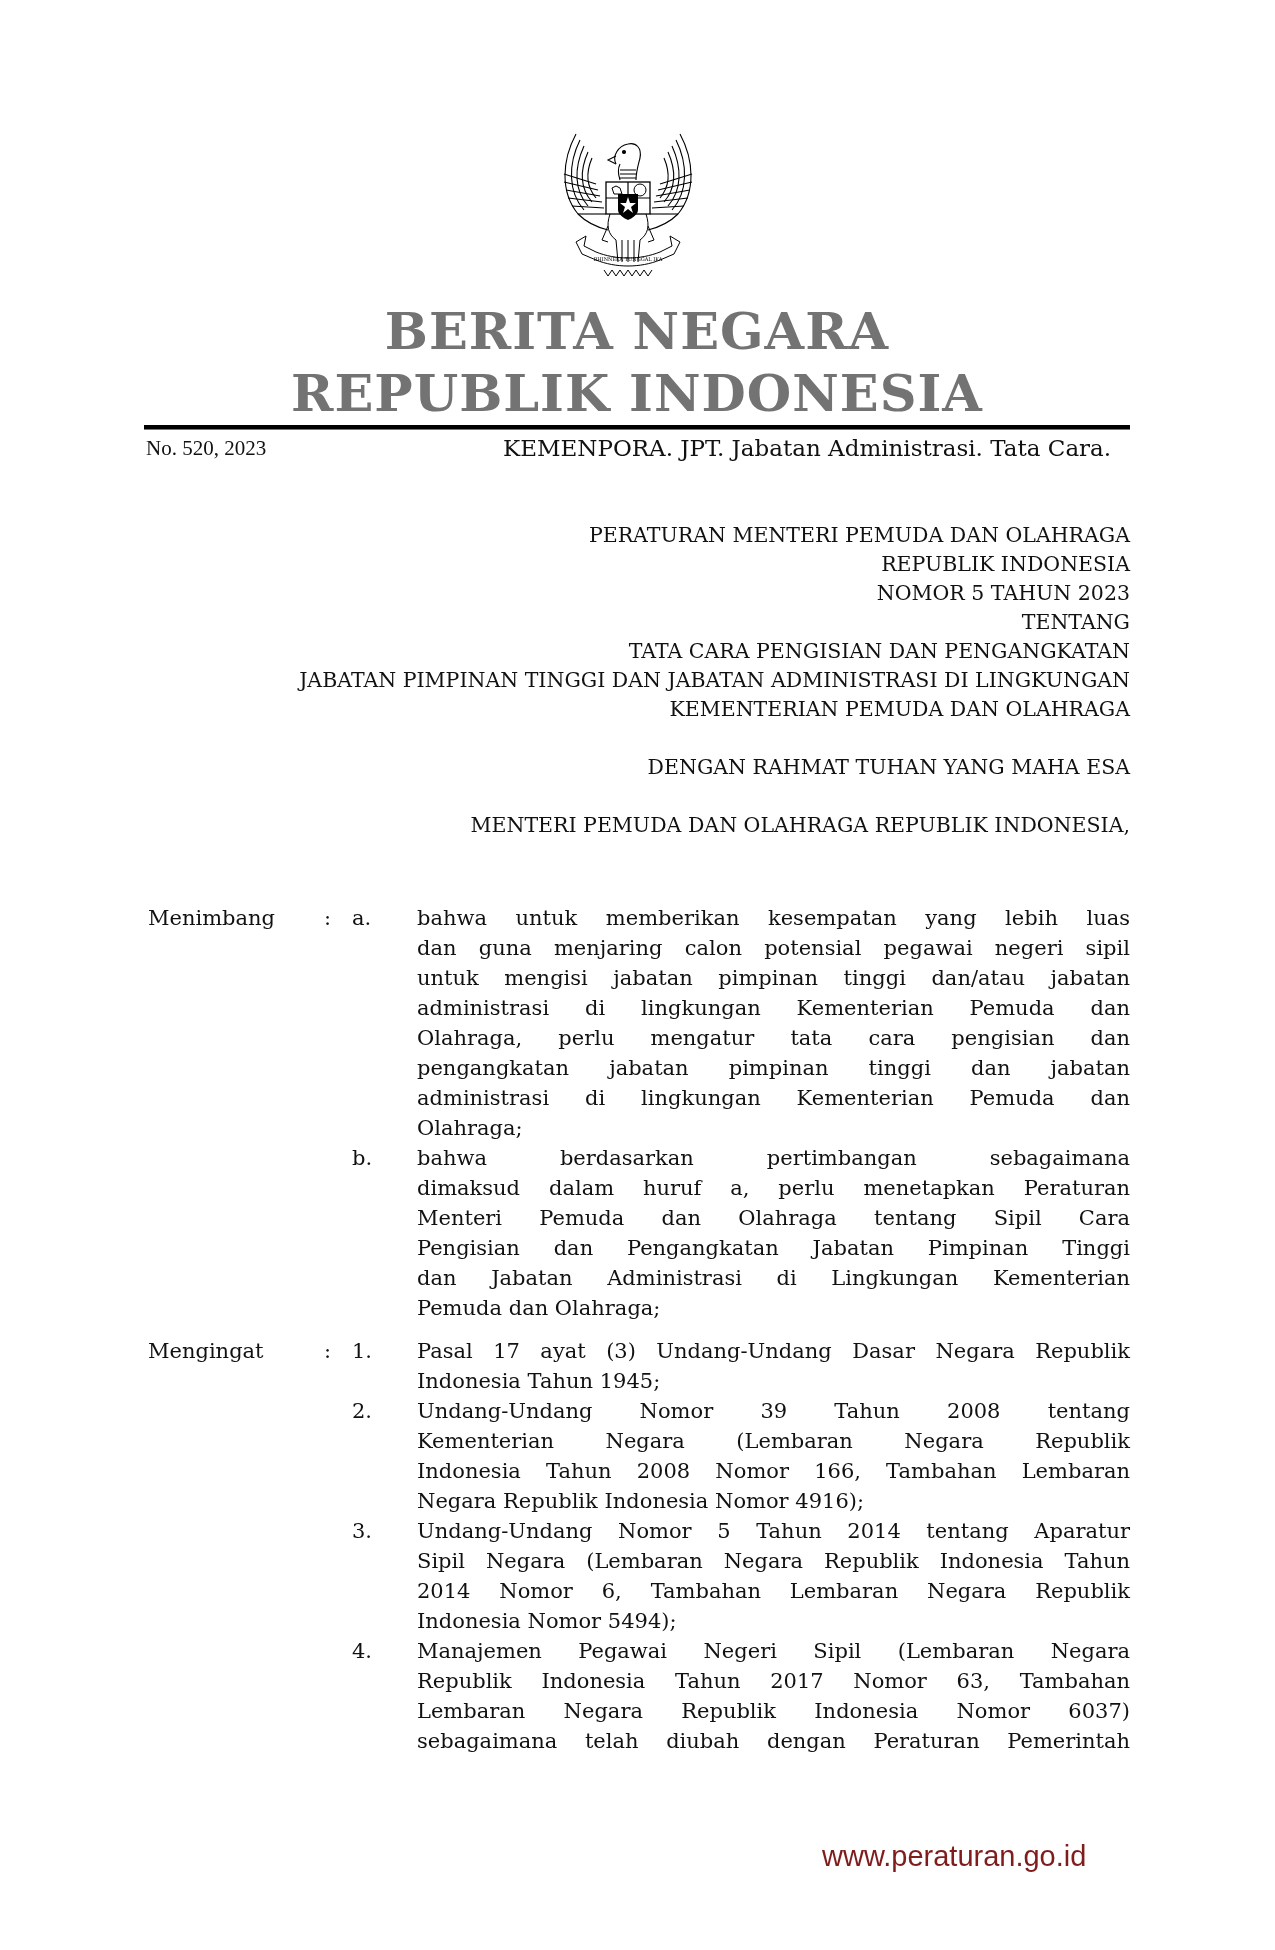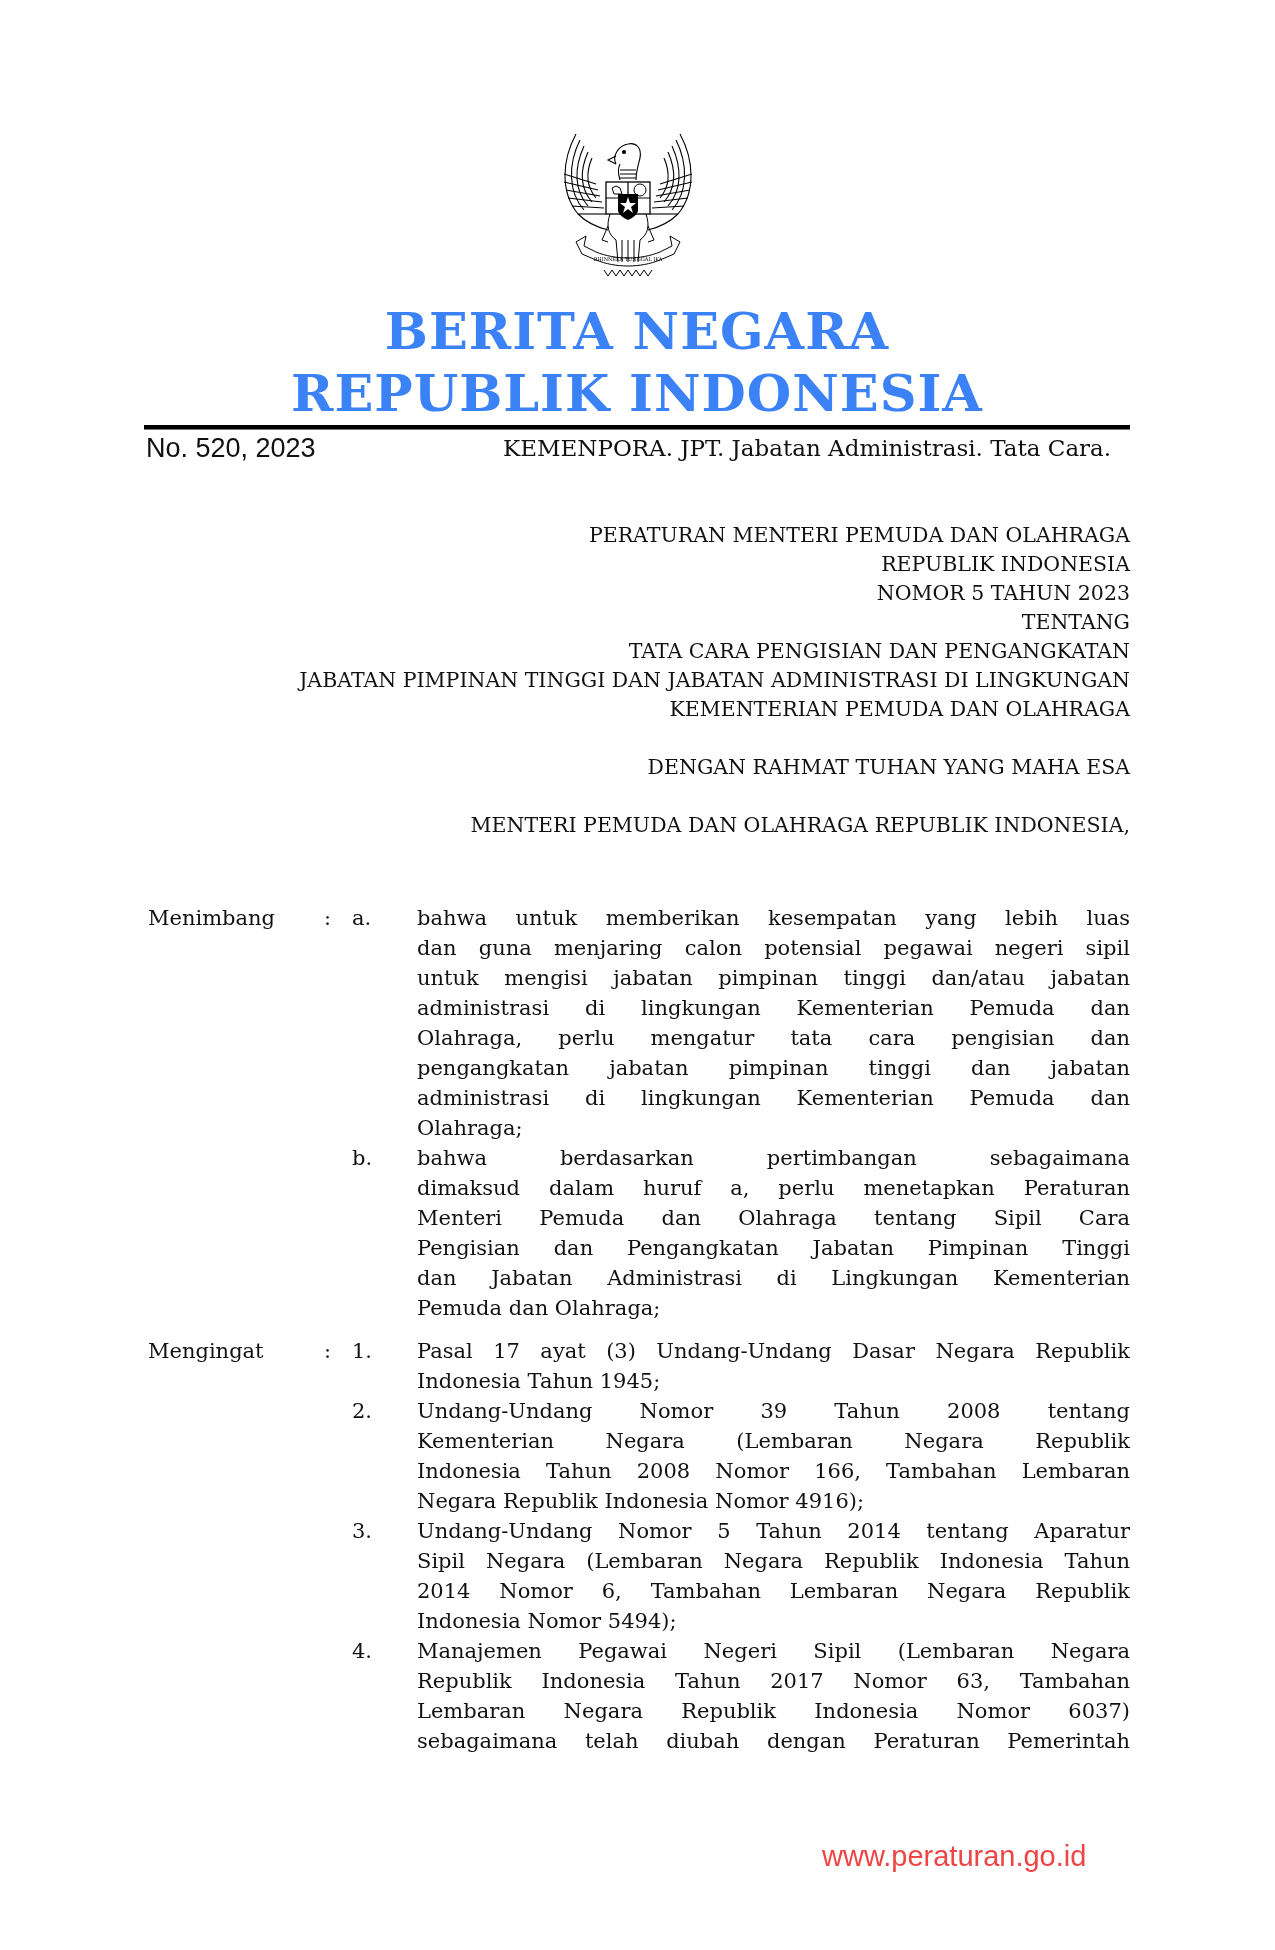--- a/index.html
+++ b/index.html
@@ -2,28 +2,28 @@
 <html><head>
 <meta charset="utf-8">
 <style>
   html, body { margin: 0; padding: 0; background: #ffffff; }
   body { width: 1275px; height: 1950px; position: relative; overflow: hidden; color: #111; }
   .page { position: absolute; left: 0; top: 0; width: 1275px; height: 1950px; }
 
   .emblem { position: absolute; left: 556px; top: 130px; width: 144px; height: 156px; }
 
   .masthead { position: absolute; left: 144px; width: 986px; text-align: center;
-    font-family: "DejaVu Serif", serif; font-weight: bold; color: #3b82f6;
+    font-family: "DejaVu Serif", serif; font-weight: bold; color: #737373;
     font-size: 51px; letter-spacing: 1px; line-height: 62px; }
   .mh1 { top: 300px; }
   .mh2 { top: 362px; }
   .rule { position: absolute; left: 144px; top: 425px; width: 986px; height: 4px; background: #000; }
   .rule-thin { position: absolute; left: 144px; top: 429px; width: 986px; height: 1px; background: #777; }
 
-  .meta-no { position: absolute; left: 146px; top: 433px; font-size: 27px; line-height: 30px; font-family: Liberation Sans, sans-serif; }
+  .meta-no { position: absolute; left: 146px; top: 433px; font-size: 21px; line-height: 30px; font-family: Liberation Serif, serif; }
   .meta-topic { position: absolute; left: 503px; top: 433px; width: 627px; font-size: 23px; line-height: 30px;
     text-align: justify; text-align-last: left; font-family: "DejaVu Serif", serif; }
 
   .titleblock { position: absolute; left: 144px; top: 521px; width: 986px; text-align: center;
     font-family: "DejaVu Serif", serif; font-size: 20.5px; line-height: 29px; }
   .titleblock div { white-space: nowrap; text-align: right; }
   .invocation { position: absolute; left: 144px; width: 986px; text-align: right;
     font-family: "DejaVu Serif", serif; font-size: 20.5px; line-height: 29px; }
   .inv1 { top: 753px; }
   .inv2 { top: 811px; }
@@ -31,21 +31,21 @@
   .section { position: absolute; left: 0; width: 1275px; font-family: "DejaVu Serif", serif; font-size: 21px; line-height: 30px; }
   .sec-label { position: absolute; left: 148px; top: 0; }
   .sec-colon { position: absolute; left: 324px; top: 0; }
   .item { position: absolute; left: 0; width: 1275px; }
   .item-mark { position: absolute; left: 352px; top: 0; }
   .item-text { position: absolute; left: 417px; top: 0; width: 713px; text-align: justify; }
   .item-text span { display: block; text-align: justify; text-align-last: justify; white-space: nowrap; }
   .item-text span.last { text-align-last: left; }
 
   .watermark { position: absolute; left: 822px; top: 1838px; font-family: "Liberation Sans", "DejaVu Sans", sans-serif;
-    font-size: 29px; color: #ef4444; line-height: 36px; }
+    font-size: 29px; color: #7f1d1d; line-height: 36px; }
 </style>
 </head>
 <body>
 
 <div class="page">
 
   <svg class="emblem" viewBox="0 0 144 156" xmlns="http://www.w3.org/2000/svg">
     <g fill="none" stroke="#000" stroke-width="1.1">
 
       <path d="M20 4 C 6 30, 4 62, 22 84 C 32 94, 44 98, 52 100"></path>

